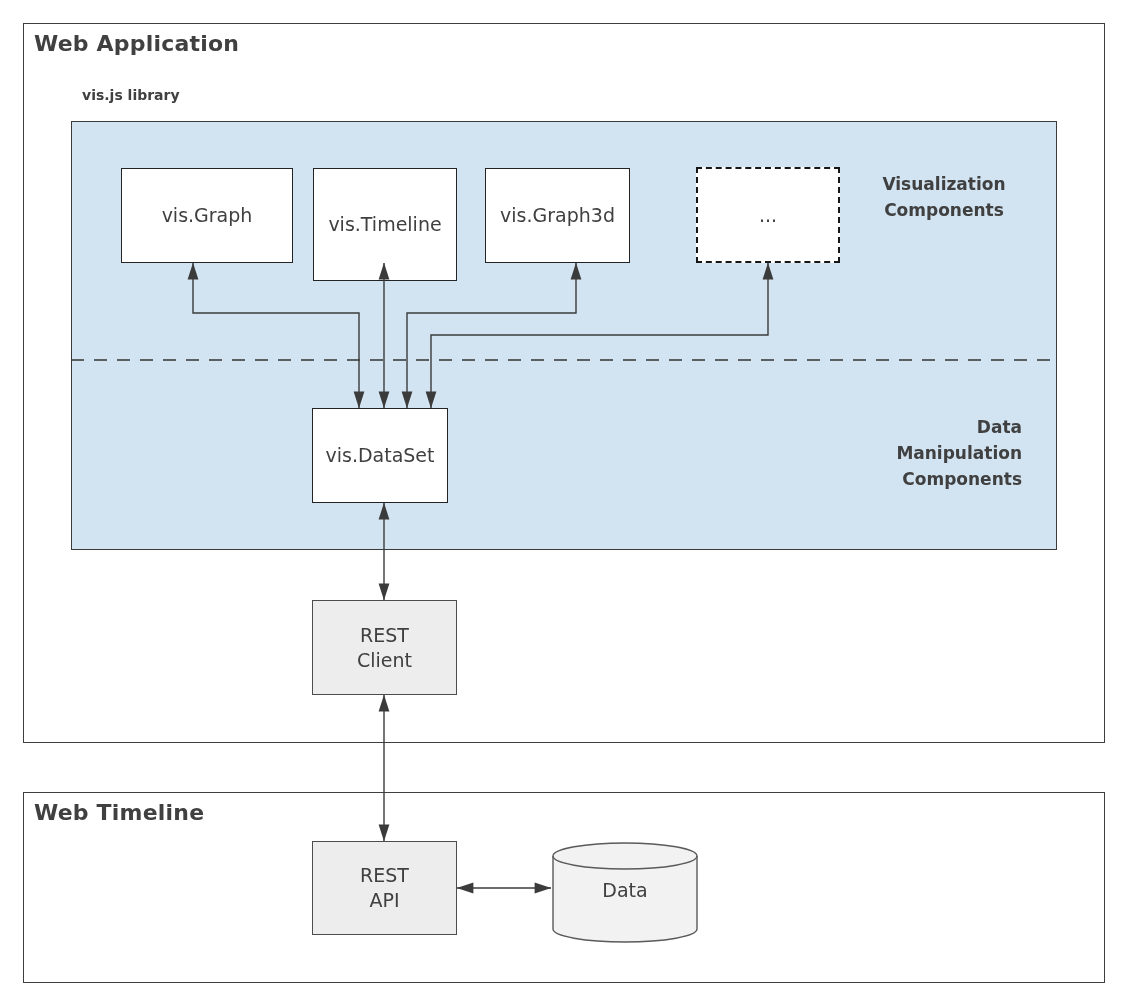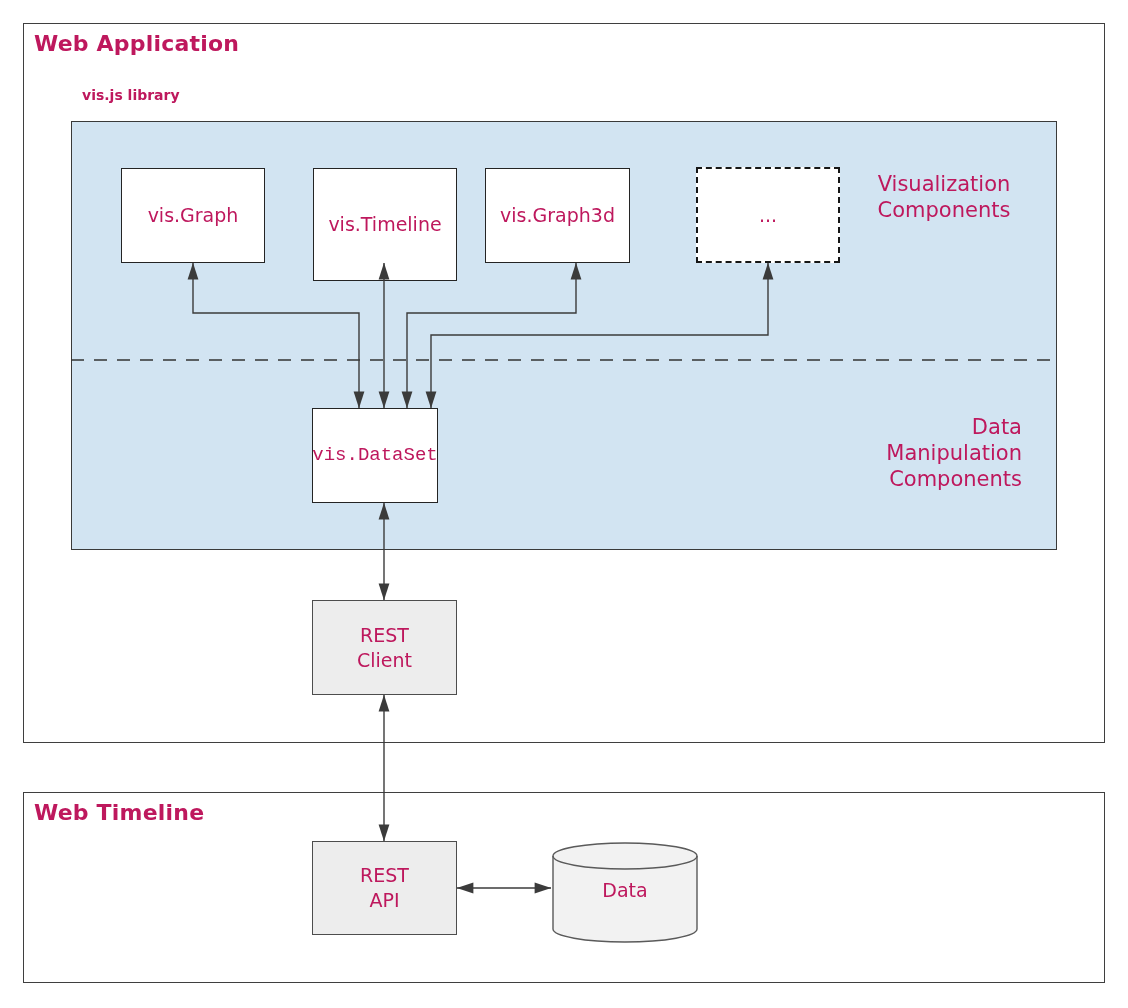--- a/index.html
+++ b/index.html
@@ -1,48 +1,48 @@
 <!DOCTYPE html>
 <html><head>
 <meta charset="utf-8">
 <style>
   html,body{margin:0;padding:0;background:#ffffff;}
   #canvas{
     position:relative;width:1128px;height:1008px;background:#ffffff;
-    font-family:"DejaVu Sans","Liberation Sans",sans-serif;color:#be185d;
+    font-family:"DejaVu Sans","Liberation Sans",sans-serif;color:#404040;
     overflow:hidden;
   }
   .outer-box{
     position:absolute;background:#ffffff;border:1.5px solid #3f3f3f;box-sizing:border-box;
   }
   #webapp-box{left:23px;top:23px;width:1082px;height:720px;}
   #webservice-box{left:23px;top:792px;width:1082px;height:191px;}
   .big-title{position:absolute;font-size:22px;font-weight:bold;letter-spacing:0.2px;}
   #webapp-title{left:34px;top:31px;}
   #webservice-title{left:34px;top:800px;}
   #library-title{position:absolute;left:82px;top:87px;font-size:14px;font-weight:bold;}
   #library-panel{
     position:absolute;left:71px;top:121px;width:986px;height:429px;
     background:#d2e4f2;border:1.5px solid #3a3a3a;box-sizing:border-box;
   }
   .node{
     position:absolute;background:#ffffff;border:1.5px solid #242424;box-sizing:border-box;
     display:flex;align-items:center;justify-content:center;
     font-size:19px;text-align:center;white-space:pre-line;line-height:25px;
   }
-  #box-graph   {left:121px;top:168px;width:144px;height:95px;}
+  #box-graph   {left:121px;top:168px;width:172px;height:95px;}
   #box-timeline{left:313px;top:168px;width:144px;height:113px;}
   #box-graph3d {left:485px;top:168px;width:145px;height:95px;}
   #box-more    {left:696px;top:167px;width:144px;height:96px;border:2px dashed #161616;}
-  #box-dataset {left:312px;top:408px;width:126px;height:95px;font-family:Liberation Mono, monospace;}
+  #box-dataset {left:312px;top:408px;width:136px;height:95px;}
   .gray-node{background:#ededed;border:1.5px solid #4d4d4d;}
   #box-rest-client{left:312px;top:600px;width:145px;height:95px;}
   #box-rest-api  {left:312px;top:841px;width:145px;height:94px;}
   .side-label{
-    position:absolute;font-weight:normal;font-size:21px;line-height:26px;white-space:pre-line;
+    position:absolute;font-weight:bold;font-size:17px;line-height:26px;white-space:pre-line;
   }
   #viz-label{left:856px;top:171px;width:176px;text-align:center;}
   #dm-label {left:860px;top:414px;width:162px;text-align:right;}
   #cylinder-wrap{position:absolute;left:551px;top:840px;width:148px;height:104px;}
   #cylinder-label{
     position:absolute;left:551px;top:840px;width:148px;height:100px;
     display:flex;align-items:center;justify-content:center;font-size:19px;
   }
   #overlay{position:absolute;left:0;top:0;width:1128px;height:1008px;pointer-events:none;}
 </style>

